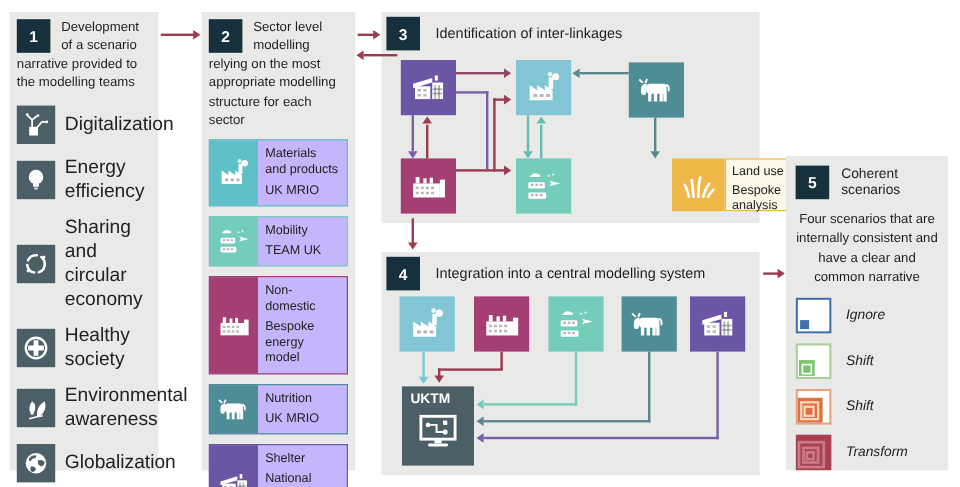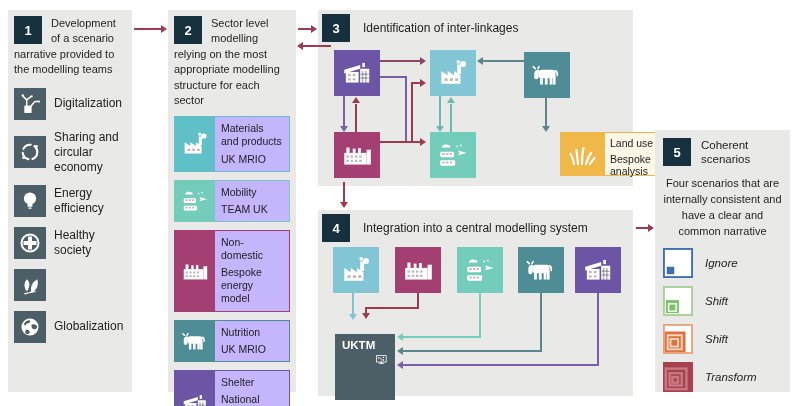--- a/index.html
+++ b/index.html
@@ -10,41 +10,41 @@
          font-size:13px;display:flex;align-items:center;justify-content:center;flex:0 0 auto;}
   .badge.fl{float:left;margin:0 9px 2px 0;}
   .pt{font-size:11px;line-height:1.4;color:#1f1f1f;}
   .phead{display:flex;align-items:center;gap:13px;padding:4px;}
   .phead .htitle{font-size:12px;color:#1d1d1d;}
   
   .p1inner{padding:6px;}
   .driver{display:flex;align-items:center;gap:8px;margin-top:10px;}
   .dicon{width:32px;height:32px;background:#4d5f66;display:flex;align-items:center;justify-content:center;flex:0 0 auto;}
   .dicon svg{width:26px;height:26px;}
-  .dlabel{font-size:12px;line-height:1.25;}
+  .dlabel{font-size:16px;line-height:1.25;}
   
   .p2inner{padding:6px;}
   .sector{display:flex;margin-top:8px;border:1px solid var(--c);background:#c4b5fd;}
   .sicon{width:40px;background:var(--c);display:flex;align-items:center;justify-content:center;flex:0 0 auto;}
   .sicon svg{width:30px;height:30px;}
   .sbody{padding:5px 6px;font-size:10.5px;line-height:1.25;}
   .sname{display:block;color:#222;}
   .smodel{display:block;margin-top:4px;color:#222;}
   
   .node{position:absolute;width:46px;height:46px;display:flex;align-items:center;justify-content:center;}
   .node svg{width:34px;height:34px;}
   .lu{position:absolute;display:flex;}
   .luicon{width:44px;height:44px;background:#f0b849;display:flex;align-items:center;justify-content:center;flex:0 0 auto;}
   .luicon svg{width:32px;height:32px;}
   .lulabel{width:64px;height:44px;background:#fdf7e8;border:1px solid #f0b849;box-sizing:border-box;
            padding:4px 5px;font-size:10.5px;line-height:1.2;}
   .luname{display:block;color:#222;}
   .lumodel{display:block;margin-top:3px;color:#222;}
-  .uktm{position:absolute;left:17px;top:124px;width:60px;height:66px;background:#4d5f66;color:#fff;
-        box-sizing:border-box;padding:5px 7px;display:flex;flex-direction:row;}
+  .uktm{position:absolute;left:17px;top:112px;width:60px;height:66px;background:#4d5f66;color:#fff;
+        box-sizing:border-box;padding:5px 7px;display:flex;flex-direction:column;}
   .uktm .ulabel{font-size:11.5px;font-weight:bold;}
   .uktm svg{width:40px;height:38px;margin:2px auto 0;}
   
   .p5inner{padding:8px;}
   .p5head{display:flex;align-items:center;gap:10px;}
   .p5head .htitle{font-size:11.5px;line-height:1.25;color:#1d1d1d;}
   .desc{margin-top:9px;font-size:11px;line-height:1.45;color:#1f1f1f;text-align:center;}
   .scen{display:flex;align-items:center;gap:12px;margin-top:8px;}
   .scen svg{width:30px;height:30px;flex:0 0 auto;}
   .slabel{font-style:italic;font-size:11.5px;color:#1d1d1d;}
@@ -227,47 +227,48 @@
         <span class="dicon">
             <svg>
               <use href="#i-circuit"></use>
             </svg>
           </span>
         <span class="dlabel">Digitalization</span>
       </div>
       <div class="driver">
         <span class="dicon">
             <svg>
-              <use href="#i-recycle"></use>
-            </svg>
-          </span>
-        <span class="dlabel">Sharing and circular economy</span>
+              <use href="#i-bulb"></use>
+            </svg>
+          </span>
+        <span class="dlabel">Energy efficiency</span>
       </div>
       <div class="driver">
         <span class="dicon">
             <svg>
-              <use href="#i-bulb"></use>
-            </svg>
-          </span>
-        <span class="dlabel">Energy efficiency</span>
+              <use href="#i-recycle"></use>
+            </svg>
+          </span>
+        <span class="dlabel">Sharing and circular economy</span>
       </div>
       <div class="driver">
         <span class="dicon">
             <svg>
               <use href="#i-health"></use>
             </svg>
           </span>
         <span class="dlabel">Healthy society</span>
       </div>
       <div class="driver">
         <span class="dicon">
             <svg>
               <use href="#i-leaves"></use>
             </svg>
           </span>
+        <span class="dlabel">Environmental awareness</span>
       </div>
       <div class="driver">
         <span class="dicon">
             <svg>
               <use href="#i-globe"></use>
             </svg>
           </span>
         <span class="dlabel">Globalization</span>
       </div>
     </div>

